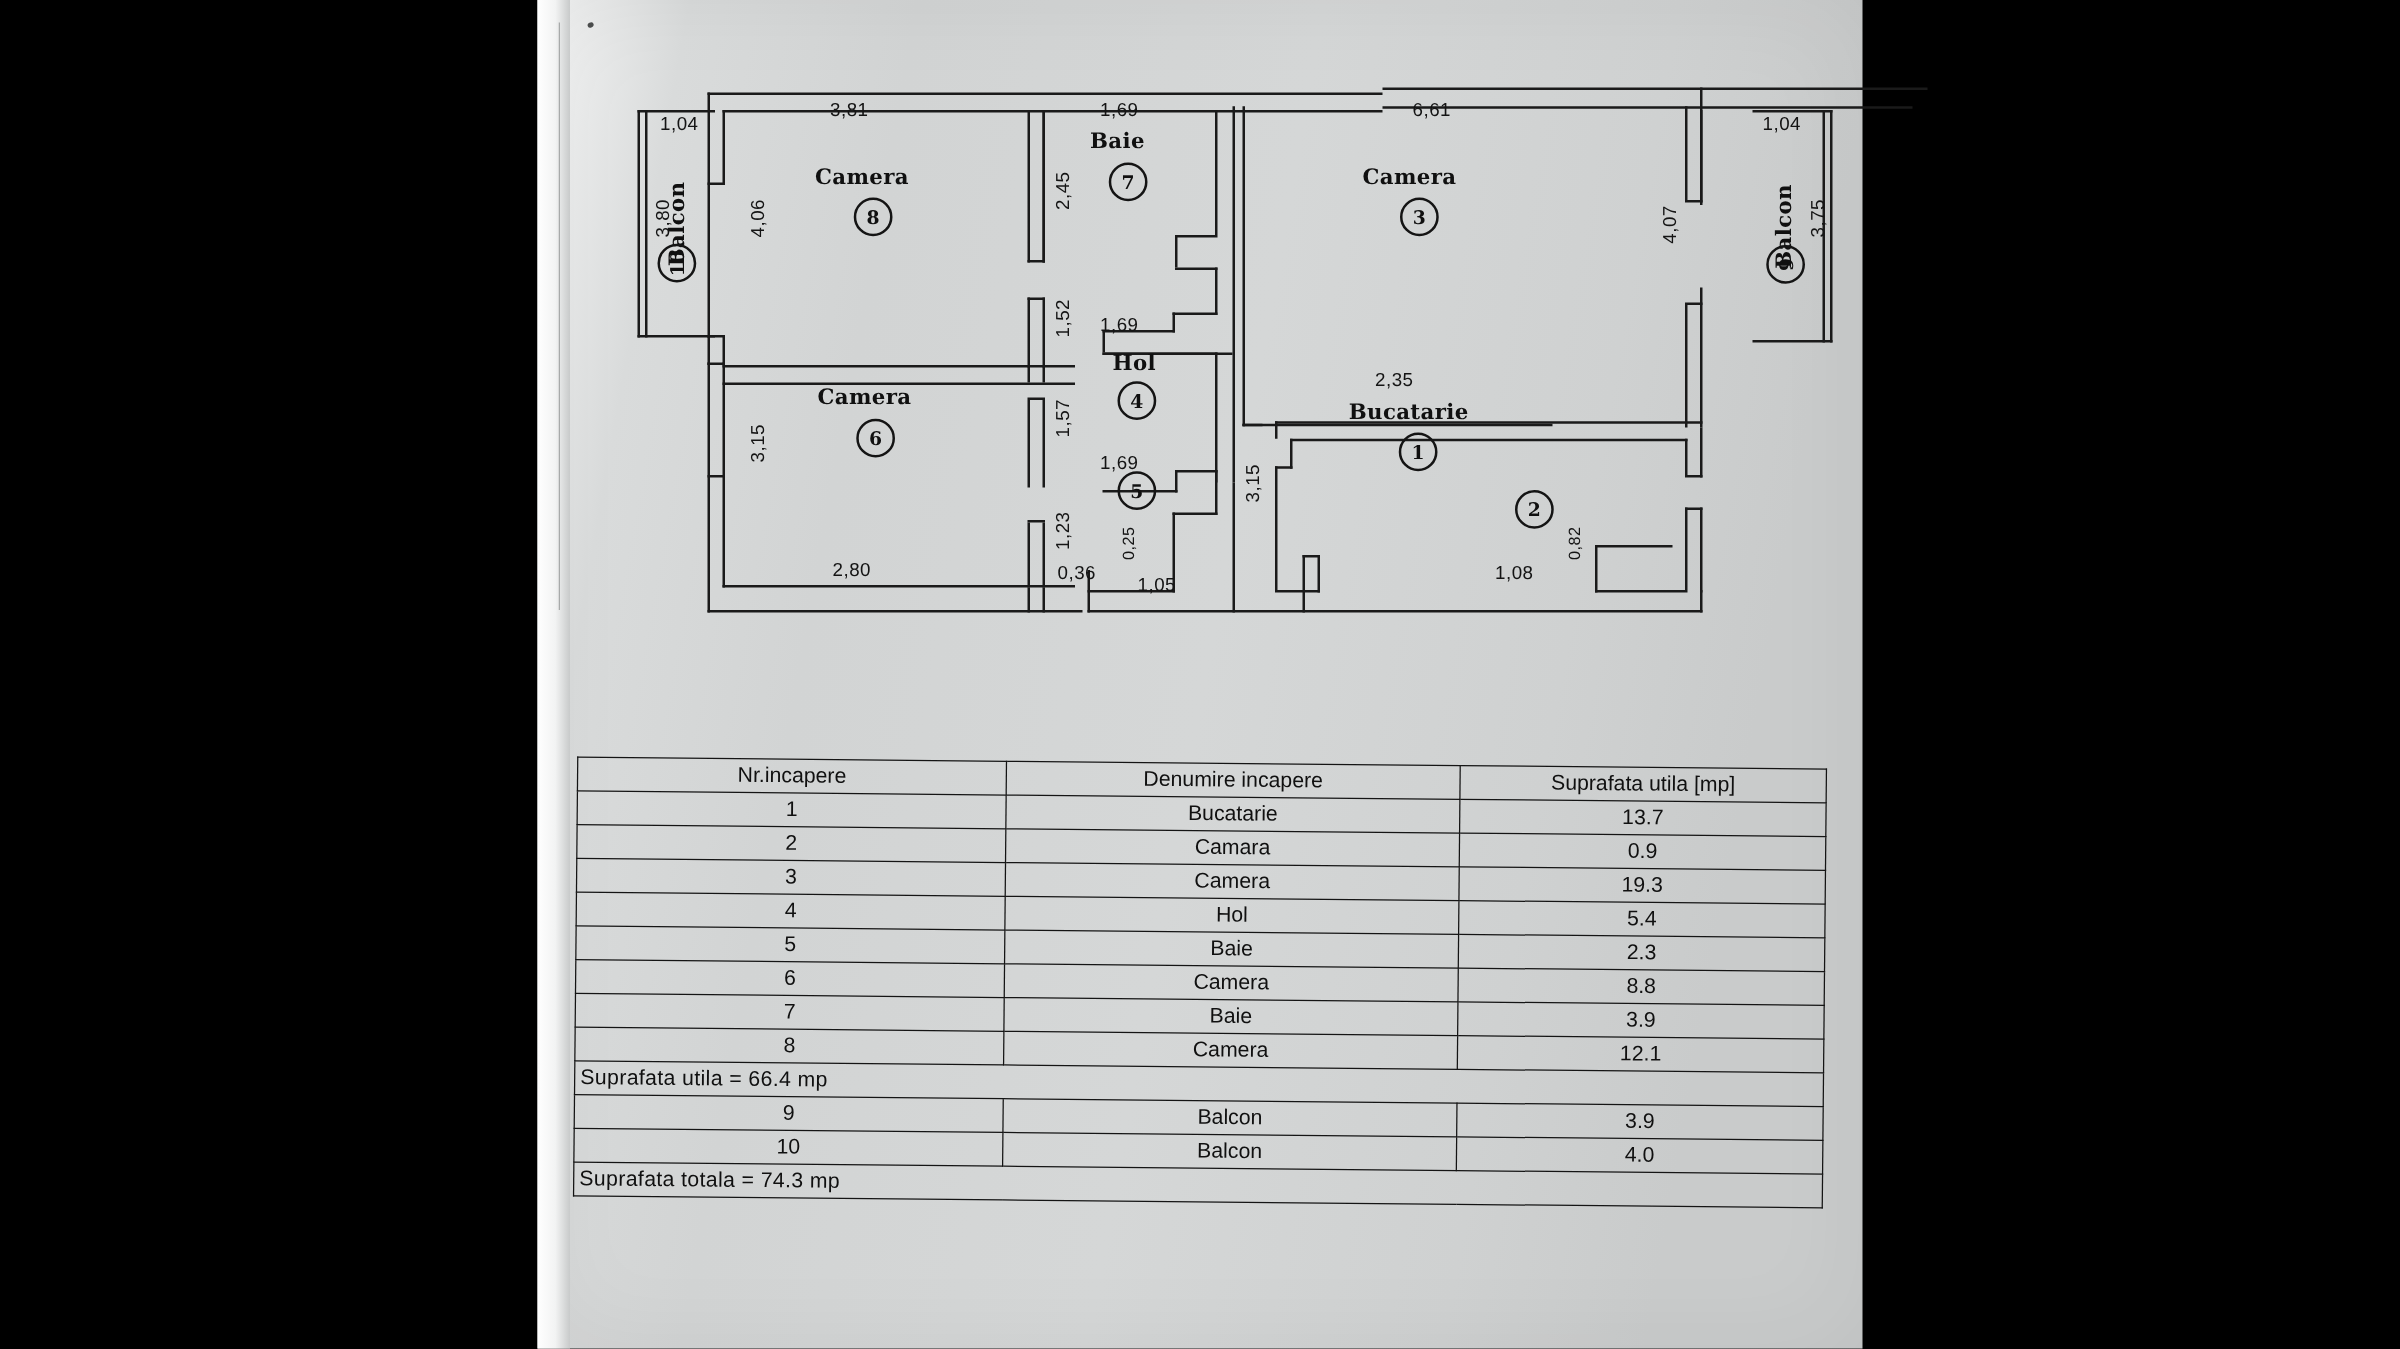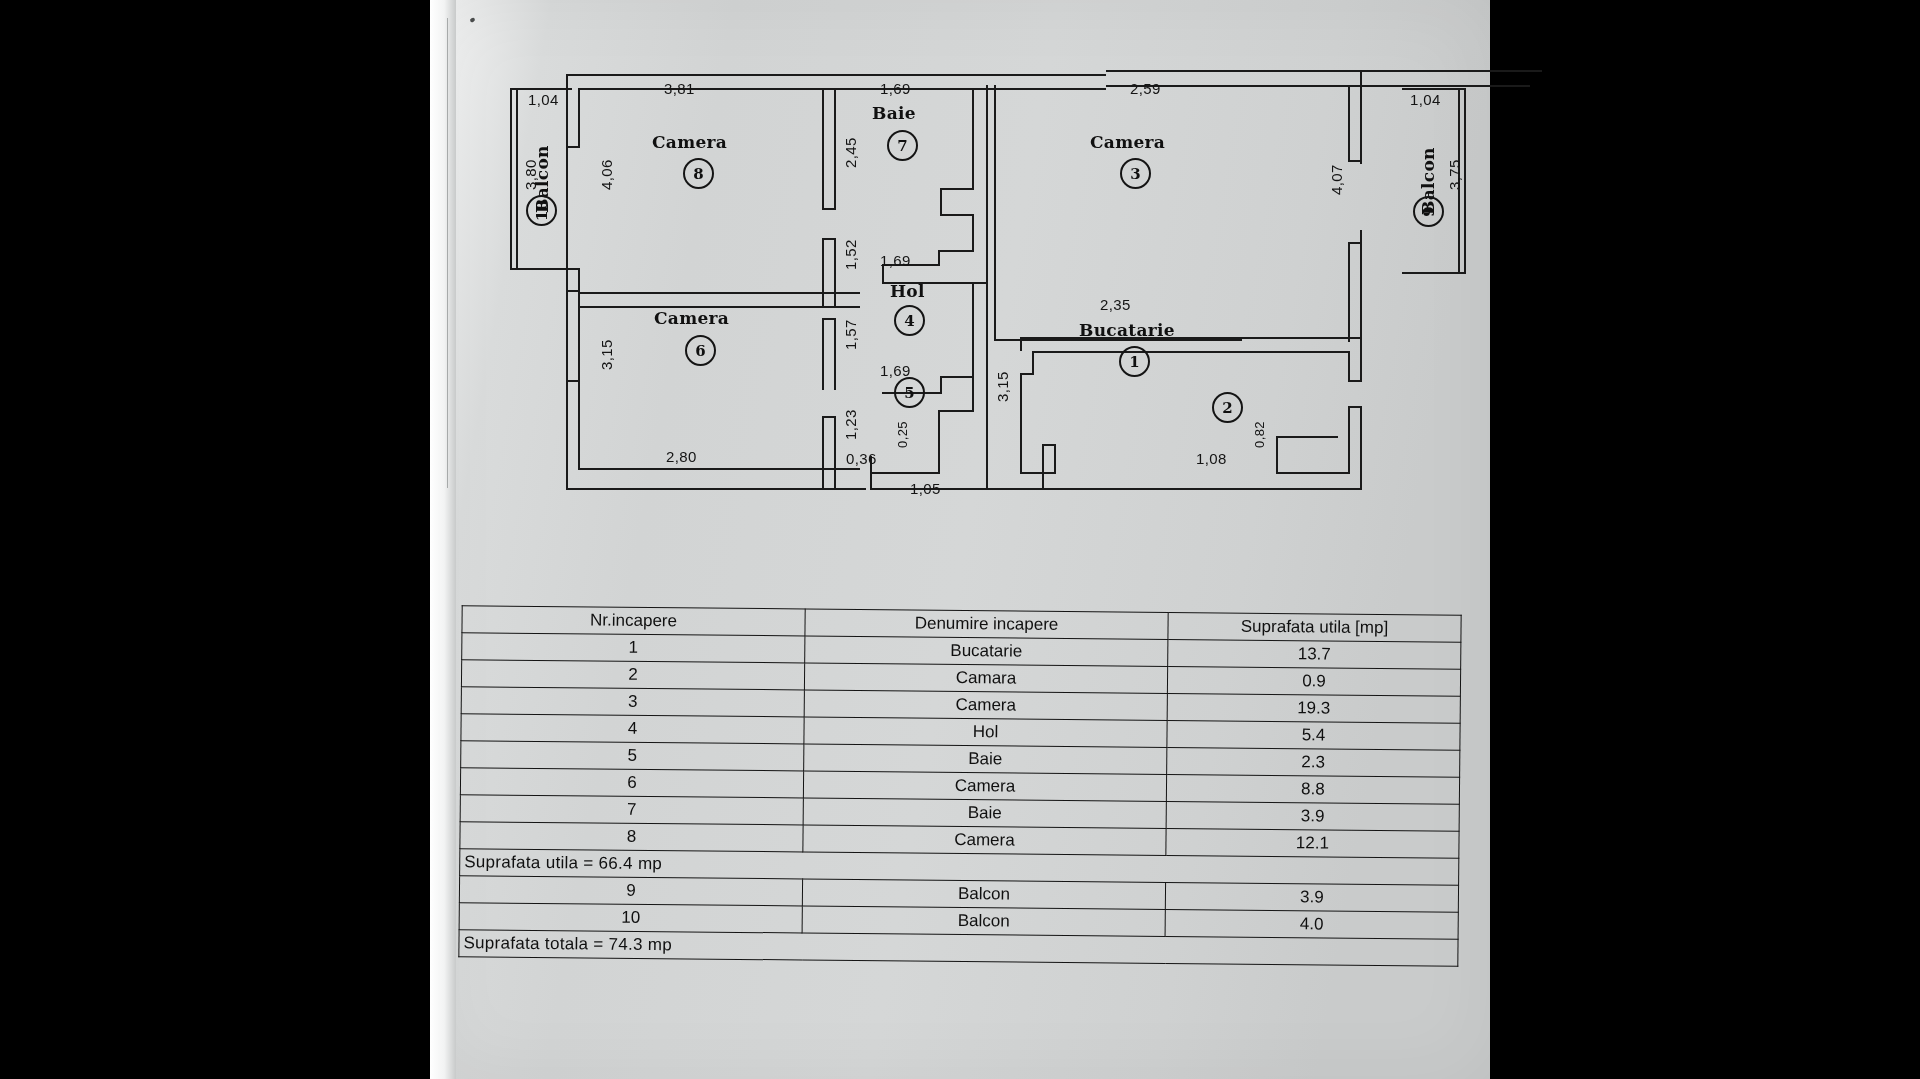--- a/index.html
+++ b/index.html
@@ -210,39 +210,39 @@
 
     <div class="dim" style="left:98px;top:91px;">1,04</div>
     <div class="dim vert" style="left:92px;top:190px;">3,80</div>
 
     <div class="dim" style="left:234px;top:80px;">3,81</div>
     <div class="dim vert" style="left:168px;top:190px;">4,06</div>
 
     <div class="dim" style="left:450px;top:80px;">1,69</div>
     <div class="dim vert" style="left:412px;top:168px;">2,45</div>
 
-    <div class="dim" style="left:700px;top:80px;">2,59</div>
+    <div class="dim" style="left:700px;top:80px;">6,61</div>
     <div class="dim vert" style="left:898px;top:195px;">4,07</div>
 
     <div class="dim" style="left:980px;top:91px;">1,04</div>
     <div class="dim vert" style="left:1016px;top:190px;">3,75</div>
 
     <div class="dim vert" style="left:412px;top:270px;">1,52</div>
     <div class="dim" style="left:450px;top:252px;">1,69</div>
     <div class="dim vert" style="left:412px;top:350px;">1,57</div>
 
     <div class="dim vert" style="left:168px;top:370px;">3,15</div>
     <div class="dim" style="left:236px;top:448px;">2,80</div>
 
     <div class="dim" style="left:450px;top:362px;">1,69</div>
     <div class="dim vert" style="left:564px;top:402px;">3,15</div>
     <div class="dim vert" style="left:412px;top:440px;">1,23</div>
     <div class="dim" style="left:416px;top:450px;">0,36</div>
     <div class="dim vert" style="left:465px;top:448px;font-size:13px;">0,25</div>
-    <div class="dim" style="left:480px;top:460px;margin-top:20px;">1,05</div>
+    <div class="dim" style="left:480px;top:460px;">1,05</div>
 
     <div class="dim" style="left:670px;top:296px;">2,35</div>
     <div class="dim" style="left:766px;top:450px;">1,08</div>
     <div class="dim vert" style="left:822px;top:448px;font-size:13px;">0,82</div>
   </div>
 
   <div id="tablewrap">
     <div id="tbl">
       <table>
         <tbody id="tbody">

